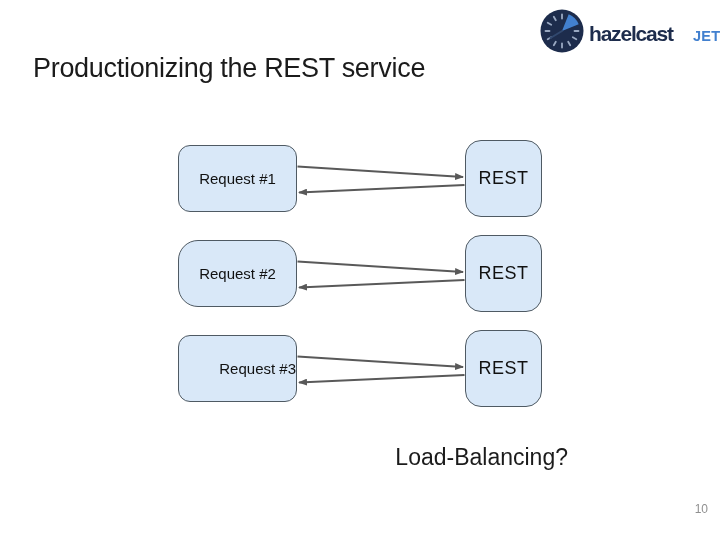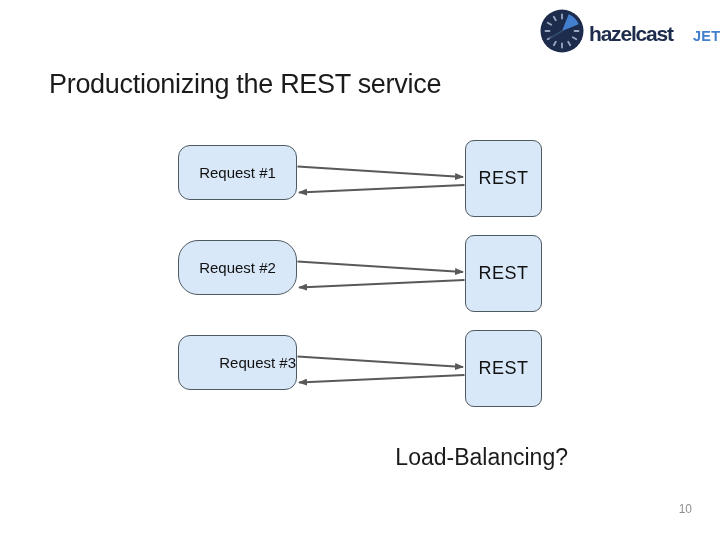--- a/index.html
+++ b/index.html
@@ -15,21 +15,21 @@
   body{
     width:720px;height:540px;
     background:#ffffff;
     font-family:"Liberation Sans", sans-serif;
     overflow:hidden;
     position:relative;
   }
   .slide{position:absolute;inset:0;width:720px;height:540px;background:#ffffff;}
 
   .title{
-    position:absolute;left:33px;top:54px;margin:16px;
+    position:absolute;left:33px;top:54px;margin:0;
     font-size:27px;font-weight:400;letter-spacing:-0.3px;
     color:var(--title-color);line-height:1.1;white-space:nowrap;
   }
 
   .logo-svg{position:absolute;left:536px;top:7px;}
   .logo-brand{
     font-family:"Liberation Sans", sans-serif;font-weight:bold;
     font-size:21px;letter-spacing:-1.2px;fill:var(--logo-navy);
   }
   .logo-product{
@@ -44,36 +44,36 @@
   .arrow{stroke:var(--arrow-color);stroke-width:2.2;}
   .arrow-head{fill:var(--arrow-color);}
 
   .box{
     position:absolute;
     background:var(--box-fill);
     border:1px solid var(--box-border);
     display:flex;align-items:center;justify-content:center;
     color:#111;box-sizing:border-box;
   }
-  .req-box{left:178px;width:119px;height:55px;border-radius:12px;font-size:15px;}
-  .rest-box{left:465px;width:77px;height:77px;border-radius:9px;font-size:18px;letter-spacing:0.5px;}
+  .req-box{left:178px;width:119px;height:67px;border-radius:12px;font-size:15px;}
+  .rest-box{left:465px;width:77px;height:77px;border-radius:16px;font-size:18px;letter-spacing:0.5px;}
   .row-1 .req-box,.req-1{top:145px;}
   .row-1 .rest-box,.rest-1{top:140px;}
   .req-2{top:240px;border-radius:20px;}
   .rest-2{top:235px;}
   .req-3{top:335px;justify-content:flex-end;}
   .rest-3{top:330px;}
 
   .caption{
     position:absolute;left:188px;top:444px;width:380px;
     text-align:right;font-size:23px;color:var(--title-color);
     white-space:nowrap;
   }
   .page-number{
-    position:absolute;top:502px;right:28px;
+    position:absolute;top:502px;right:12px;
     font-size:12px;color:var(--page-number-color);
   }
 </style>
 </head>
 <body>
 
 <div class="slide">
 
   <h1 class="title">Productionizing the REST service</h1>
 

